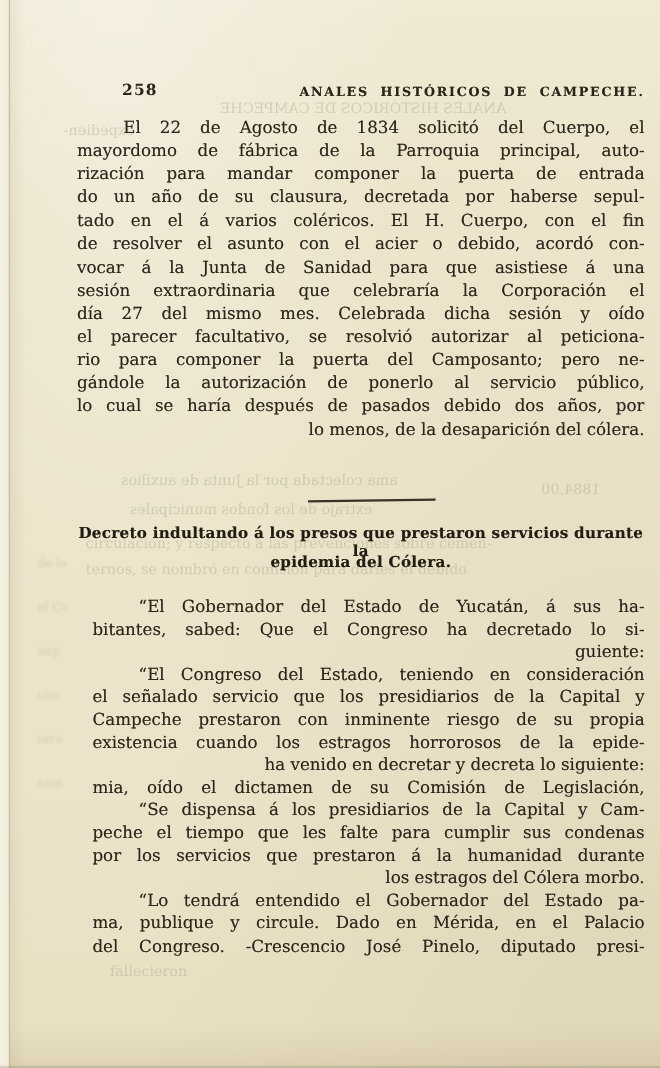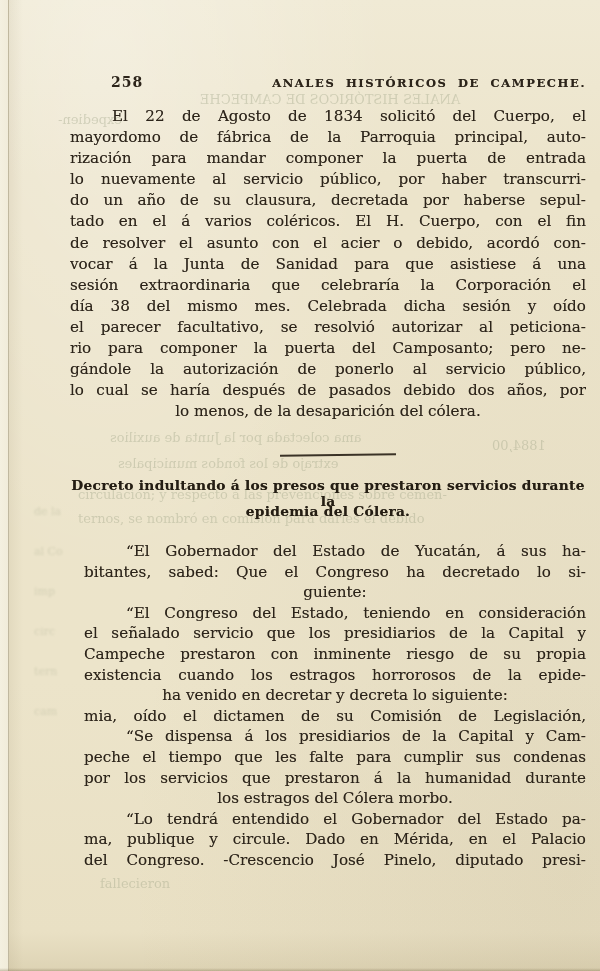--- a/index.html
+++ b/index.html
@@ -41,21 +41,21 @@
     position:absolute;left:70px;width:516px;
     font-size:15.2px;color:#2c241a;
     text-shadow:0 0 .45px rgba(44,36,26,.45);
   }
   #para1{top:106px;}
   #para1 .bl{height:21.1px;line-height:21.1px;}
   #decree{top:541px;}
   #decree .bl{height:20.6px;line-height:20.6px;margin-left:14px;}
   .bl{overflow:hidden;white-space:normal;}
   .jline{text-align:justify;text-align-last:justify;}
-  .lline{text-align:center;}
+  .lline{text-align:right;}
   .ind{text-indent:42px;}
   .rule{
     position:absolute;top:454px;left:280px;width:116px;height:2px;
     background:#3a3226;transform:rotate(-0.7deg);
   }
   .headingblock{
     position:absolute;left:70px;width:516px;text-align:center;
     font-weight:700;font-size:13.8px;letter-spacing:.25px;
     color:#241d13;text-shadow:0 0 .6px rgba(36,29,19,.55);
   }
@@ -99,27 +99,26 @@
 
   <div class="header">
     <span class="pagenum">258</span>
     <span class="runhead">ANALES HISTÓRICOS DE CAMPECHE.</span>
   </div>
 
   <div class="textblock" id="para1">
     <div class="bl jline ind">El 22 de Agosto de 1834 solicitó del Cuerpo, el</div>
     <div class="bl jline">mayordomo de fábrica de la Parroquia principal, auto-</div>
     <div class="bl jline">rización para mandar componer la puerta de entrada</div>
-    <div class="bl jline">lo nuevamente al servicio público, por haber transcurri-</div>
     <div class="bl jline">do un año de su clausura, decretada por haberse sepul-</div>
     <div class="bl jline">tado en el á varios coléricos. El H. Cuerpo, con el fin</div>
     <div class="bl jline">de resolver el asunto con el acier o debido, acordó con-</div>
     <div class="bl jline">vocar á la Junta de Sanidad para que asistiese á una</div>
     <div class="bl jline">sesión extraordinaria que celebraría la Corporación el</div>
-    <div class="bl jline">día 38 del mismo mes. Celebrada dicha sesión y oído</div>
+    <div class="bl jline">día 27 del mismo mes. Celebrada dicha sesión y oído</div>
     <div class="bl jline">el parecer facultativo, se resolvió autorizar al peticiona-</div>
     <div class="bl jline">rio para componer la puerta del Camposanto; pero ne-</div>
     <div class="bl jline">gándole la autorización de ponerlo al servicio público,</div>
     <div class="bl jline">lo cual se haría después de pasados debido dos años, por</div>
     <div class="bl lline">lo menos, de la desaparición del cólera.</div>
   </div>
 
   <div class="rule"></div>
 
   <div class="headingblock" id="heading1">Decreto indultando á los presos que prestaron servicios durante la</div>

